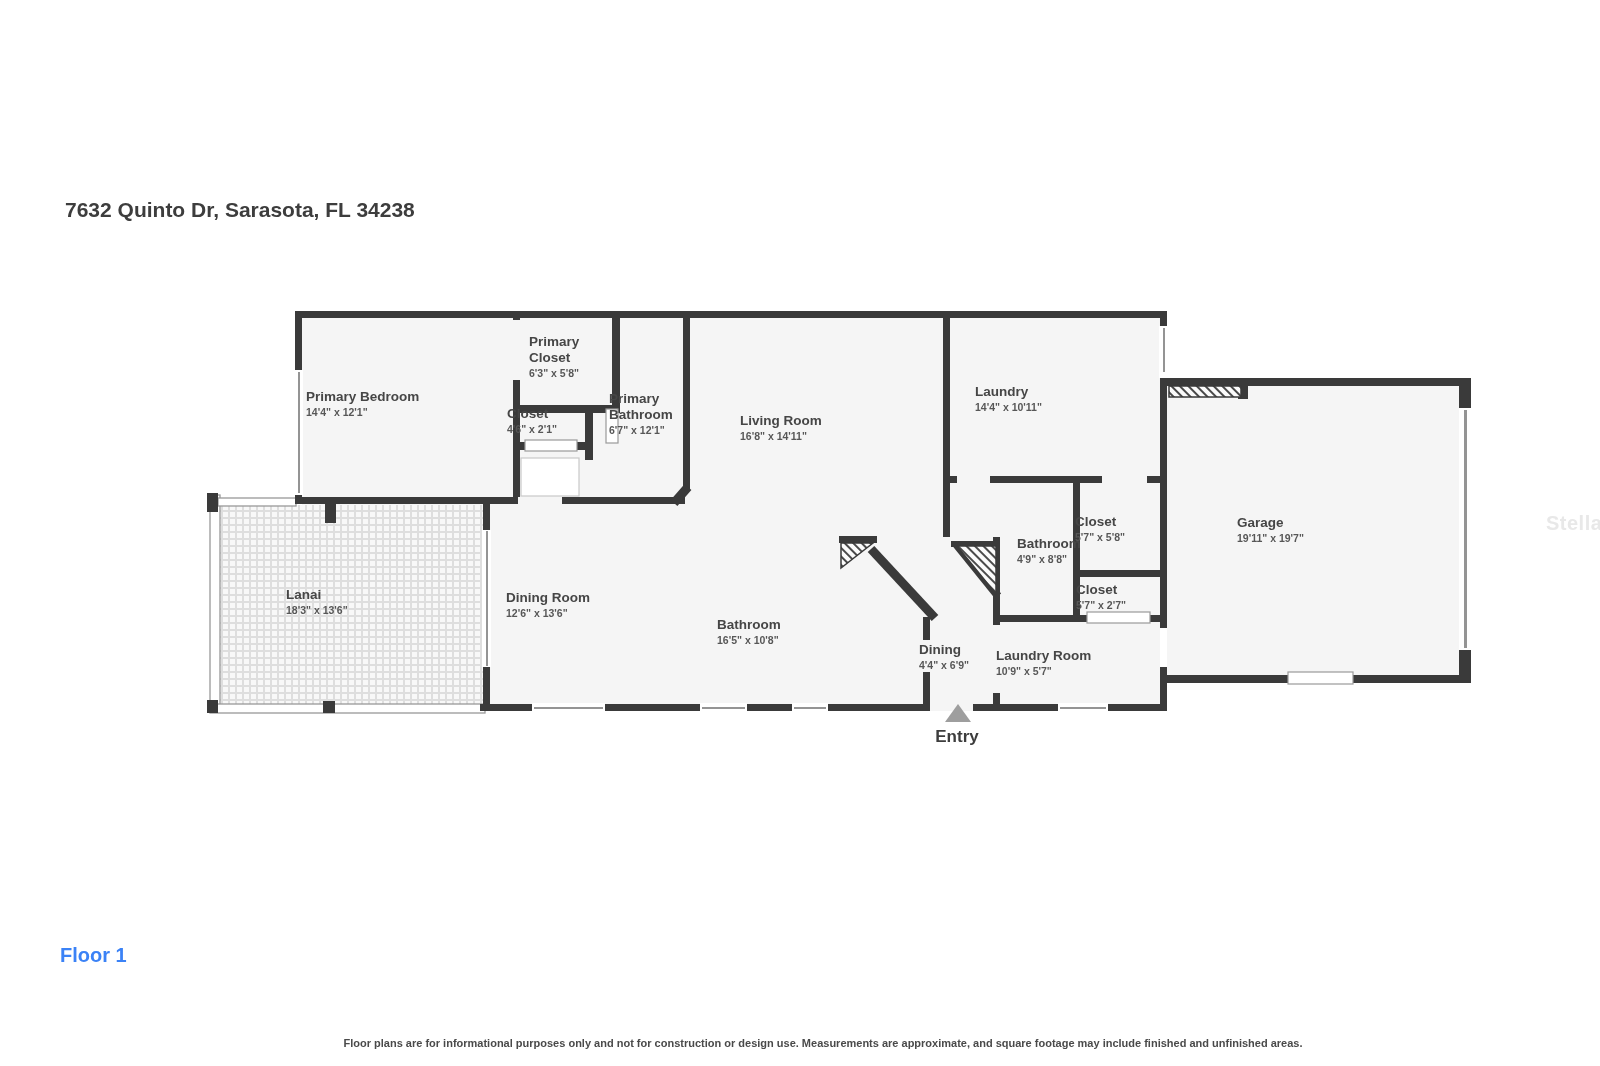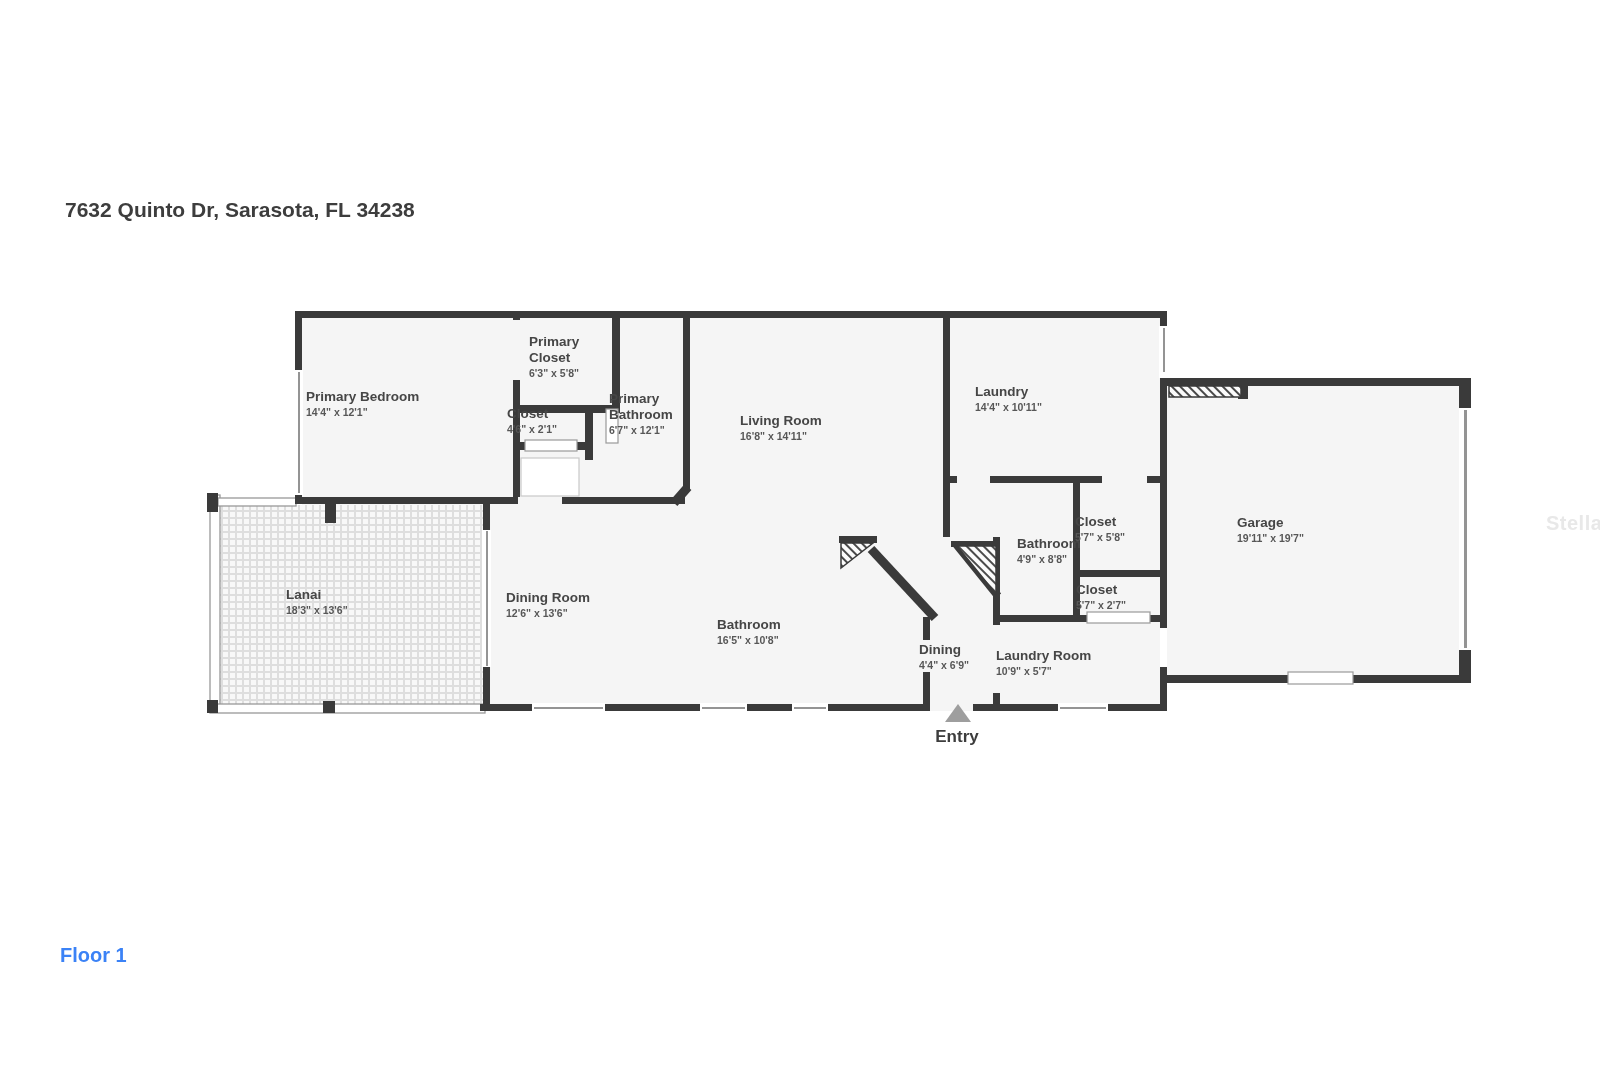--- a/index.html
+++ b/index.html
@@ -192,13 +192,14 @@
     <div class="rd">4'4" x 6'9"</div>
   </div>
   <div class="room" style="left:1041px;top:663px;width:170px">
     <div class="rn">Laundry Room</div>
     <div class="rd">10'9" x 5'7"</div>
   </div>
 
   <div class="entry-label">Entry</div>
   <div class="watermark">StellarMLS</div>
   <div class="floor-label">Floor 1</div>
+  <div class="disclaimer">Floor plans are for informational purposes only and not for construction or design use. Measurements are approximate, and square footage may include finished and unfinished areas.</div>
 </div>
 
 </body></html>

